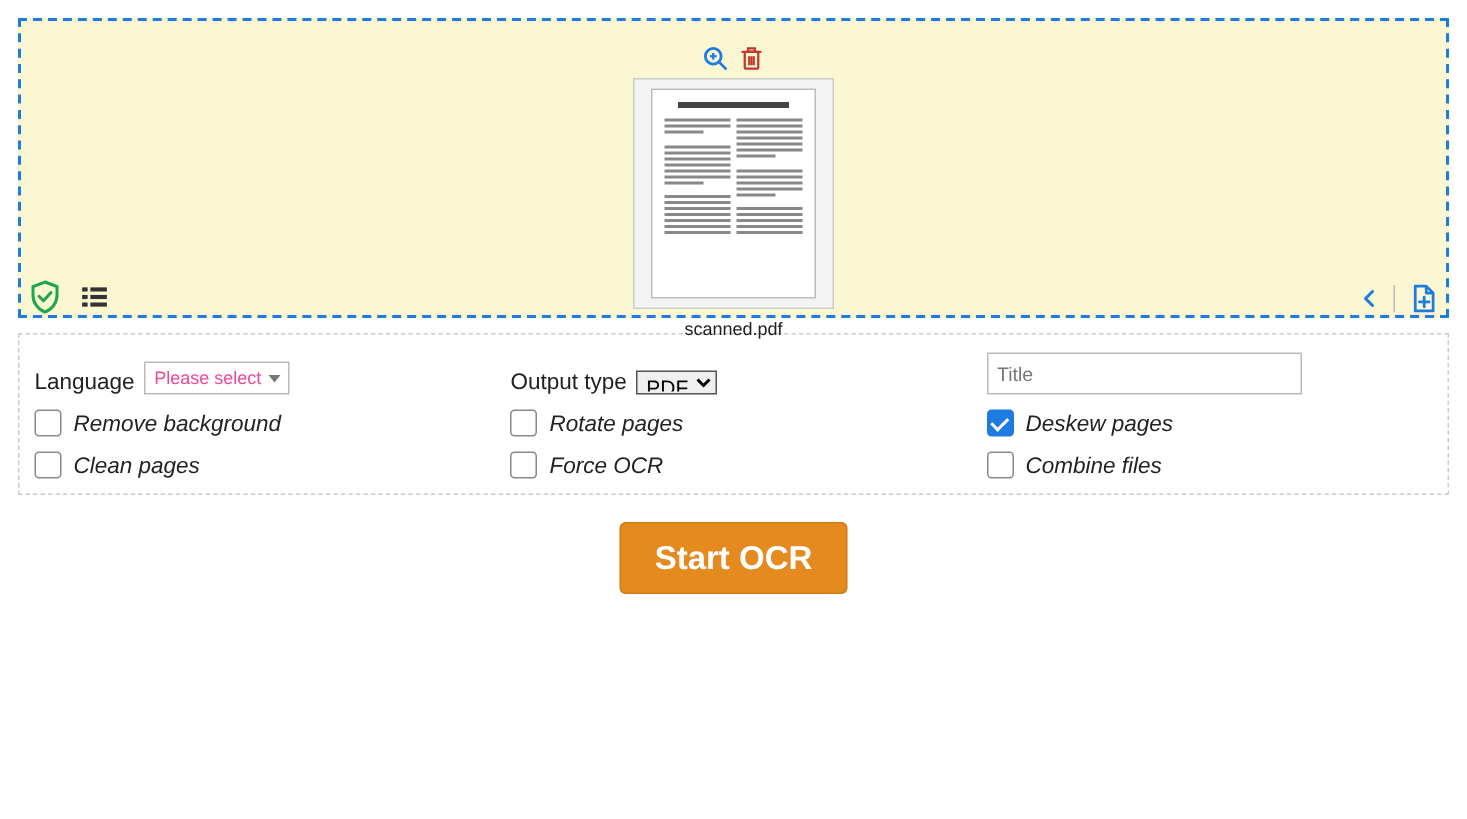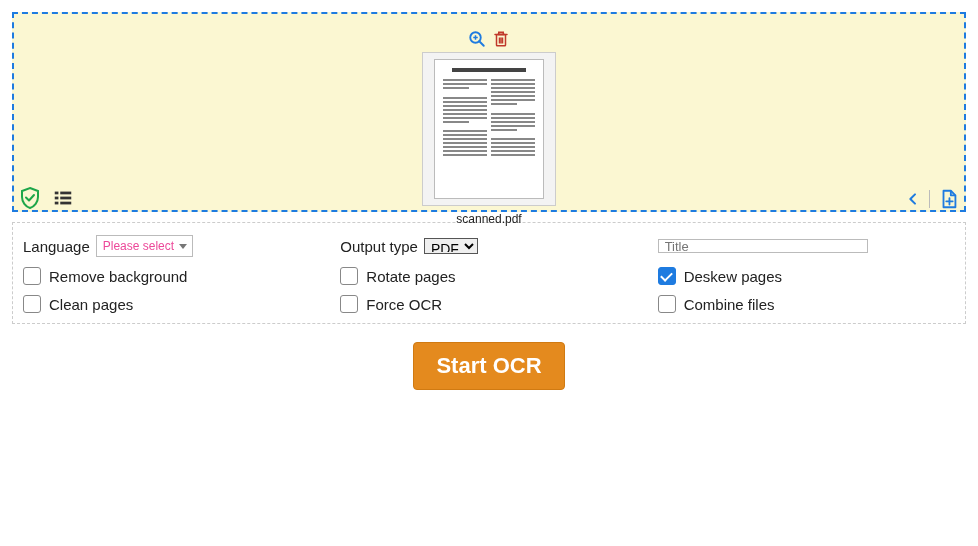--- a/index.html
+++ b/index.html
@@ -82,21 +82,21 @@
   .options-panel {
     margin-top: 10px;
     border: 1px dashed #ccc;
     padding: 12px 10px 10px;
   }
   .row {
     display: flex;
     gap: 20px;
     margin-bottom: 10px;
   }
-  .col3 { flex: 1 1 0; display: flex; align-items: center; gap: 6px; }
+  .col3 { flex: 1 1 0; display: flex; align-items: flex-end; gap: 6px; }
   .label { font-size: 15px; }
   .select-fake {
     border: 1px solid #bbb;
     background: #fff;
     font-size: 12px;
     color: #ec4899;
     padding: 3px 18px 3px 6px;
     position: relative;
     min-width: 96px;
     height: 22px;
@@ -115,27 +115,27 @@
   }
   select.native {
     border: 1px solid #555;
     font-size: 14px;
     padding: 1px 2px;
     height: 16px;
     background:#efefef;
   }
   input.text {
     width: 210px;
-    height: 14px;
+    height: 28px;
     border: 1px solid #bbb;
     padding: 2px 6px;
     font-size: 13px;
   }
   .check-row { display: flex; gap: 20px; margin-top: 4px; }
-  .check-col { flex: 1 1 0; display: flex; flex-direction: column; gap: 10px; }
+  .check-col { flex: 1 1 0; display: flex; flex-direction: column; gap: 10px; font-style: italic; }
   .check-item { display: flex; align-items: center; gap: 8px; font-size: 15px; }
   .chk {
     width: 18px; height: 18px; border: 1.5px solid #888; border-radius: 3px;
     display: inline-flex; align-items: center; justify-content: center;
     background: #fff;
   }
   .chk.checked { background: #1e7be0; border-color: #1e7be0; }
   .chk.checked::after {
     content: '';
     width: 5px; height: 9px;

